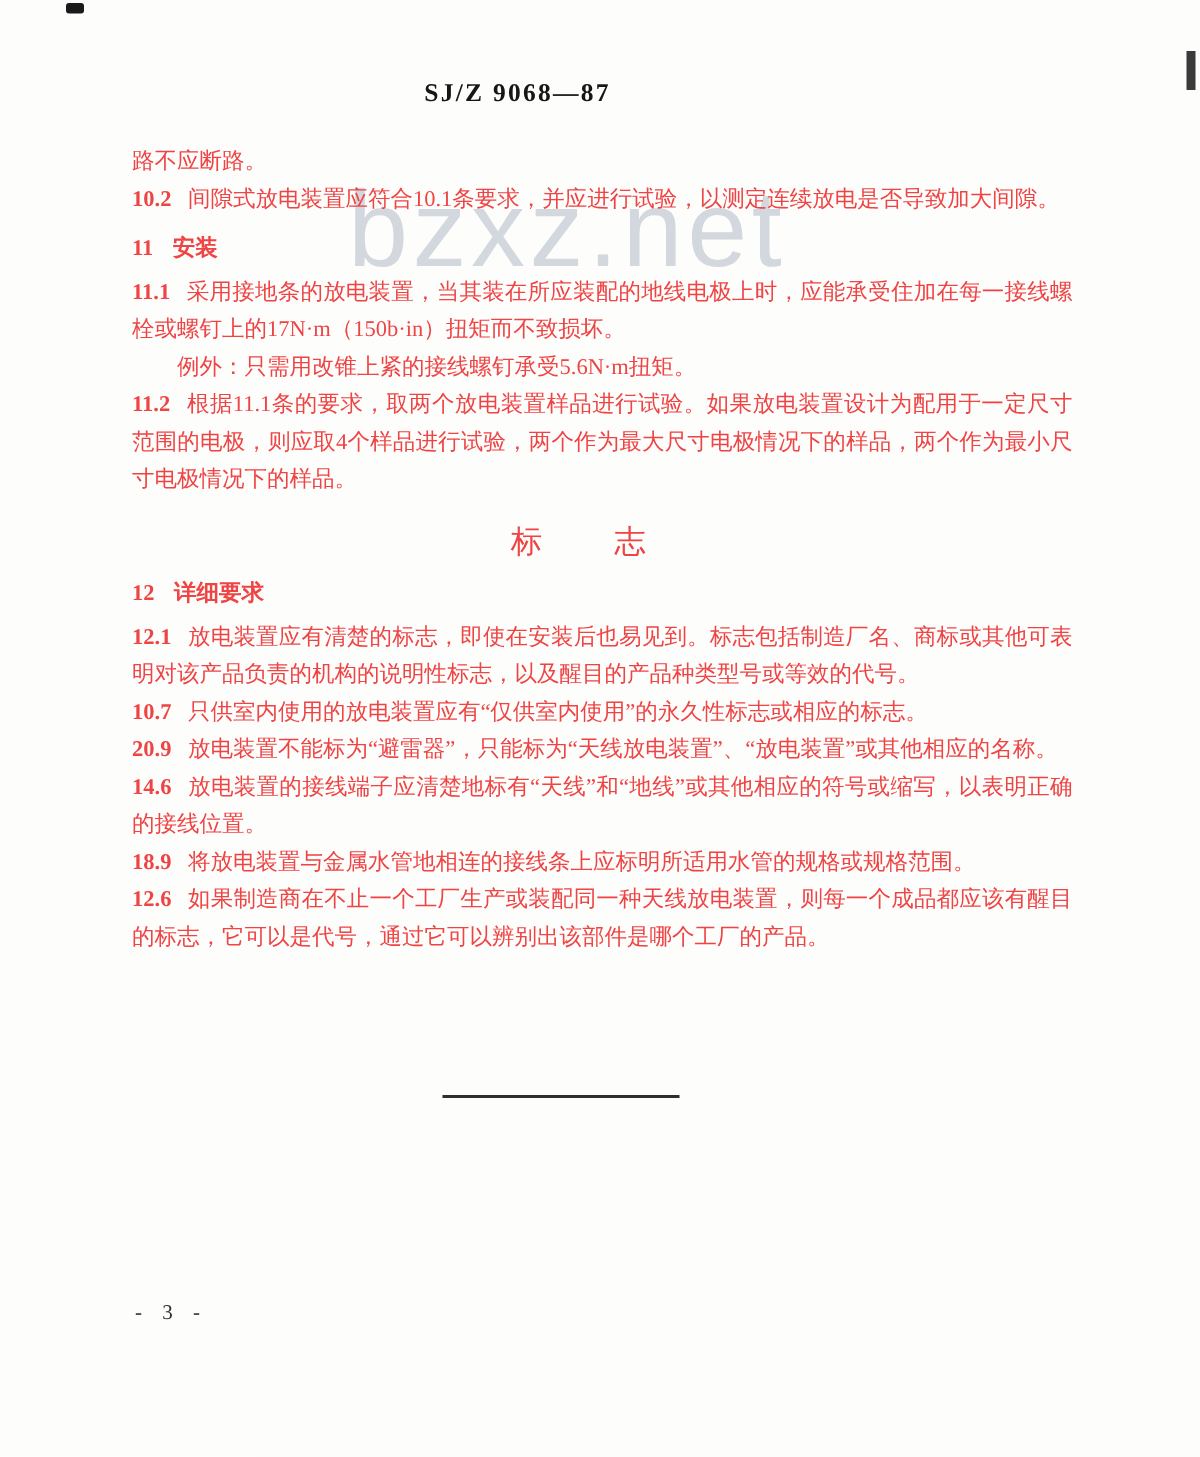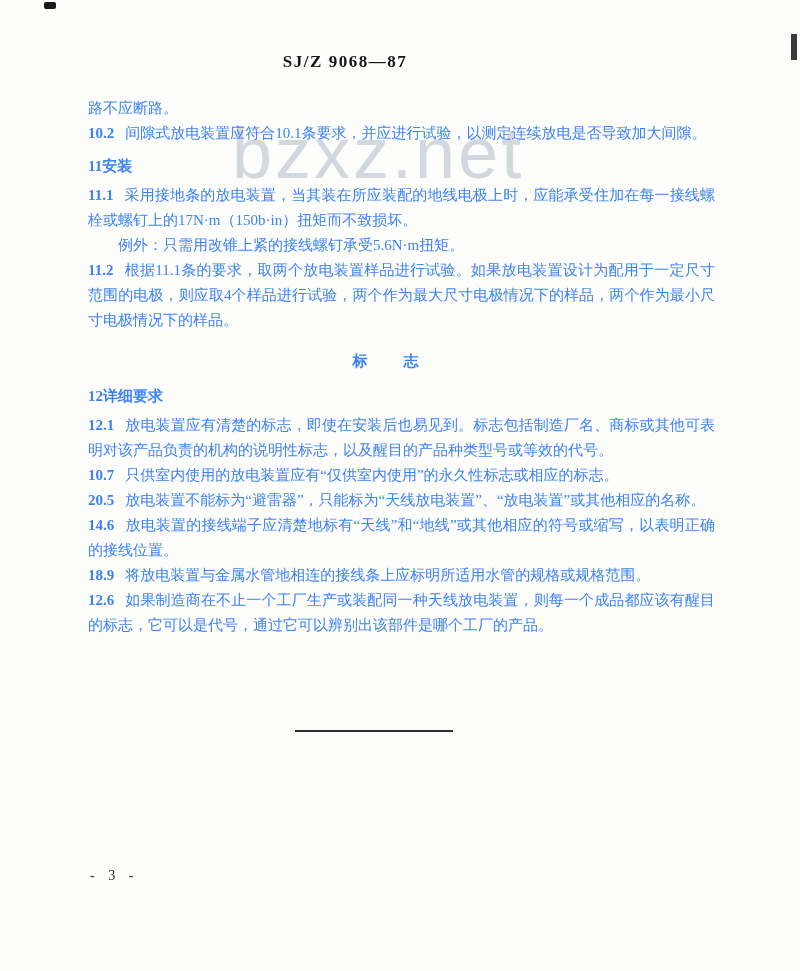--- a/index.html
+++ b/index.html
@@ -24,32 +24,32 @@
     letter-spacing: 1.5px;
     color: #161616;
     width: 690px;
   }
   .doc-body {
     position: relative;
     margin: 24px 85px 0 88px;
     font-size: 15px;
     line-height: 25px;
     text-align: justify;
-    color: #3b82f6;
+    color: #ef4444;
     z-index: 2;
   }
   .para { font-weight: 500; }
   .para .num { font-weight: bold; margin-right: 11px; }
   .para.indent { text-indent: 2em; }
   .heading { font-weight: bold; margin: 8px 0 4px 0; }
-  .heading .num { }
+  .heading .num { margin-right: 13px; }
   .center-title {
     text-align: center;
-    font-size: 15px;
-    font-weight: bold;
+    font-size: 21px;
+    font-weight: normal;
     margin: 16px 30px 10px 0;
     letter-spacing: 2px;
   }
   .divider {
     width: 158px;
     height: 2px;
     background: #2f2f2f;
     margin: 92px auto 0 auto;
     transform: translateX(-28px);
   }
@@ -104,21 +104,21 @@
       <p class="para">路不应断路。</p>
       <p class="para"><span class="num">10.2</span>间隙式放电装置应符合10.1条要求，并应进行试验，以测定连续放电是否导致加大间隙。</p>
       <p class="heading"><span class="num">11</span>安装</p>
       <p class="para"><span class="num">11.1</span>采用接地条的放电装置，当其装在所应装配的地线电极上时，应能承受住加在每一接线螺栓或螺钉上的17N·m（150b·in）扭矩而不致损坏。</p>
       <p class="para indent">例外：只需用改锥上紧的接线螺钉承受5.6N·m扭矩。</p>
       <p class="para"><span class="num">11.2</span>根据11.1条的要求，取两个放电装置样品进行试验。如果放电装置设计为配用于一定尺寸范围的电极，则应取4个样品进行试验，两个作为最大尺寸电极情况下的样品，两个作为最小尺寸电极情况下的样品。</p>
       <div class="center-title">标　　志</div>
       <p class="heading"><span class="num">12</span>详细要求</p>
       <p class="para"><span class="num">12.1</span>放电装置应有清楚的标志，即使在安装后也易见到。标志包括制造厂名、商标或其他可表明对该产品负责的机构的说明性标志，以及醒目的产品种类型号或等效的代号。</p>
       <p class="para"><span class="num">10.7</span>只供室内使用的放电装置应有“仅供室内使用”的永久性标志或相应的标志。</p>
-      <p class="para"><span class="num">20.5</span>放电装置不能标为“避雷器”，只能标为“天线放电装置”、“放电装置”或其他相应的名称。</p>
+      <p class="para"><span class="num">20.9</span>放电装置不能标为“避雷器”，只能标为“天线放电装置”、“放电装置”或其他相应的名称。</p>
       <p class="para"><span class="num">14.6</span>放电装置的接线端子应清楚地标有“天线”和“地线”或其他相应的符号或缩写，以表明正确的接线位置。</p>
       <p class="para"><span class="num">18.9</span>将放电装置与金属水管地相连的接线条上应标明所适用水管的规格或规格范围。</p>
       <p class="para"><span class="num">12.6</span>如果制造商在不止一个工厂生产或装配同一种天线放电装置，则每一个成品都应该有醒目的标志，它可以是代号，通过它可以辨别出该部件是哪个工厂的产品。</p>
       <div class="divider"></div>
     </div>
 
   <div class="doc-footer">- 3 -</div>
 </div>
 
 </body></html>

